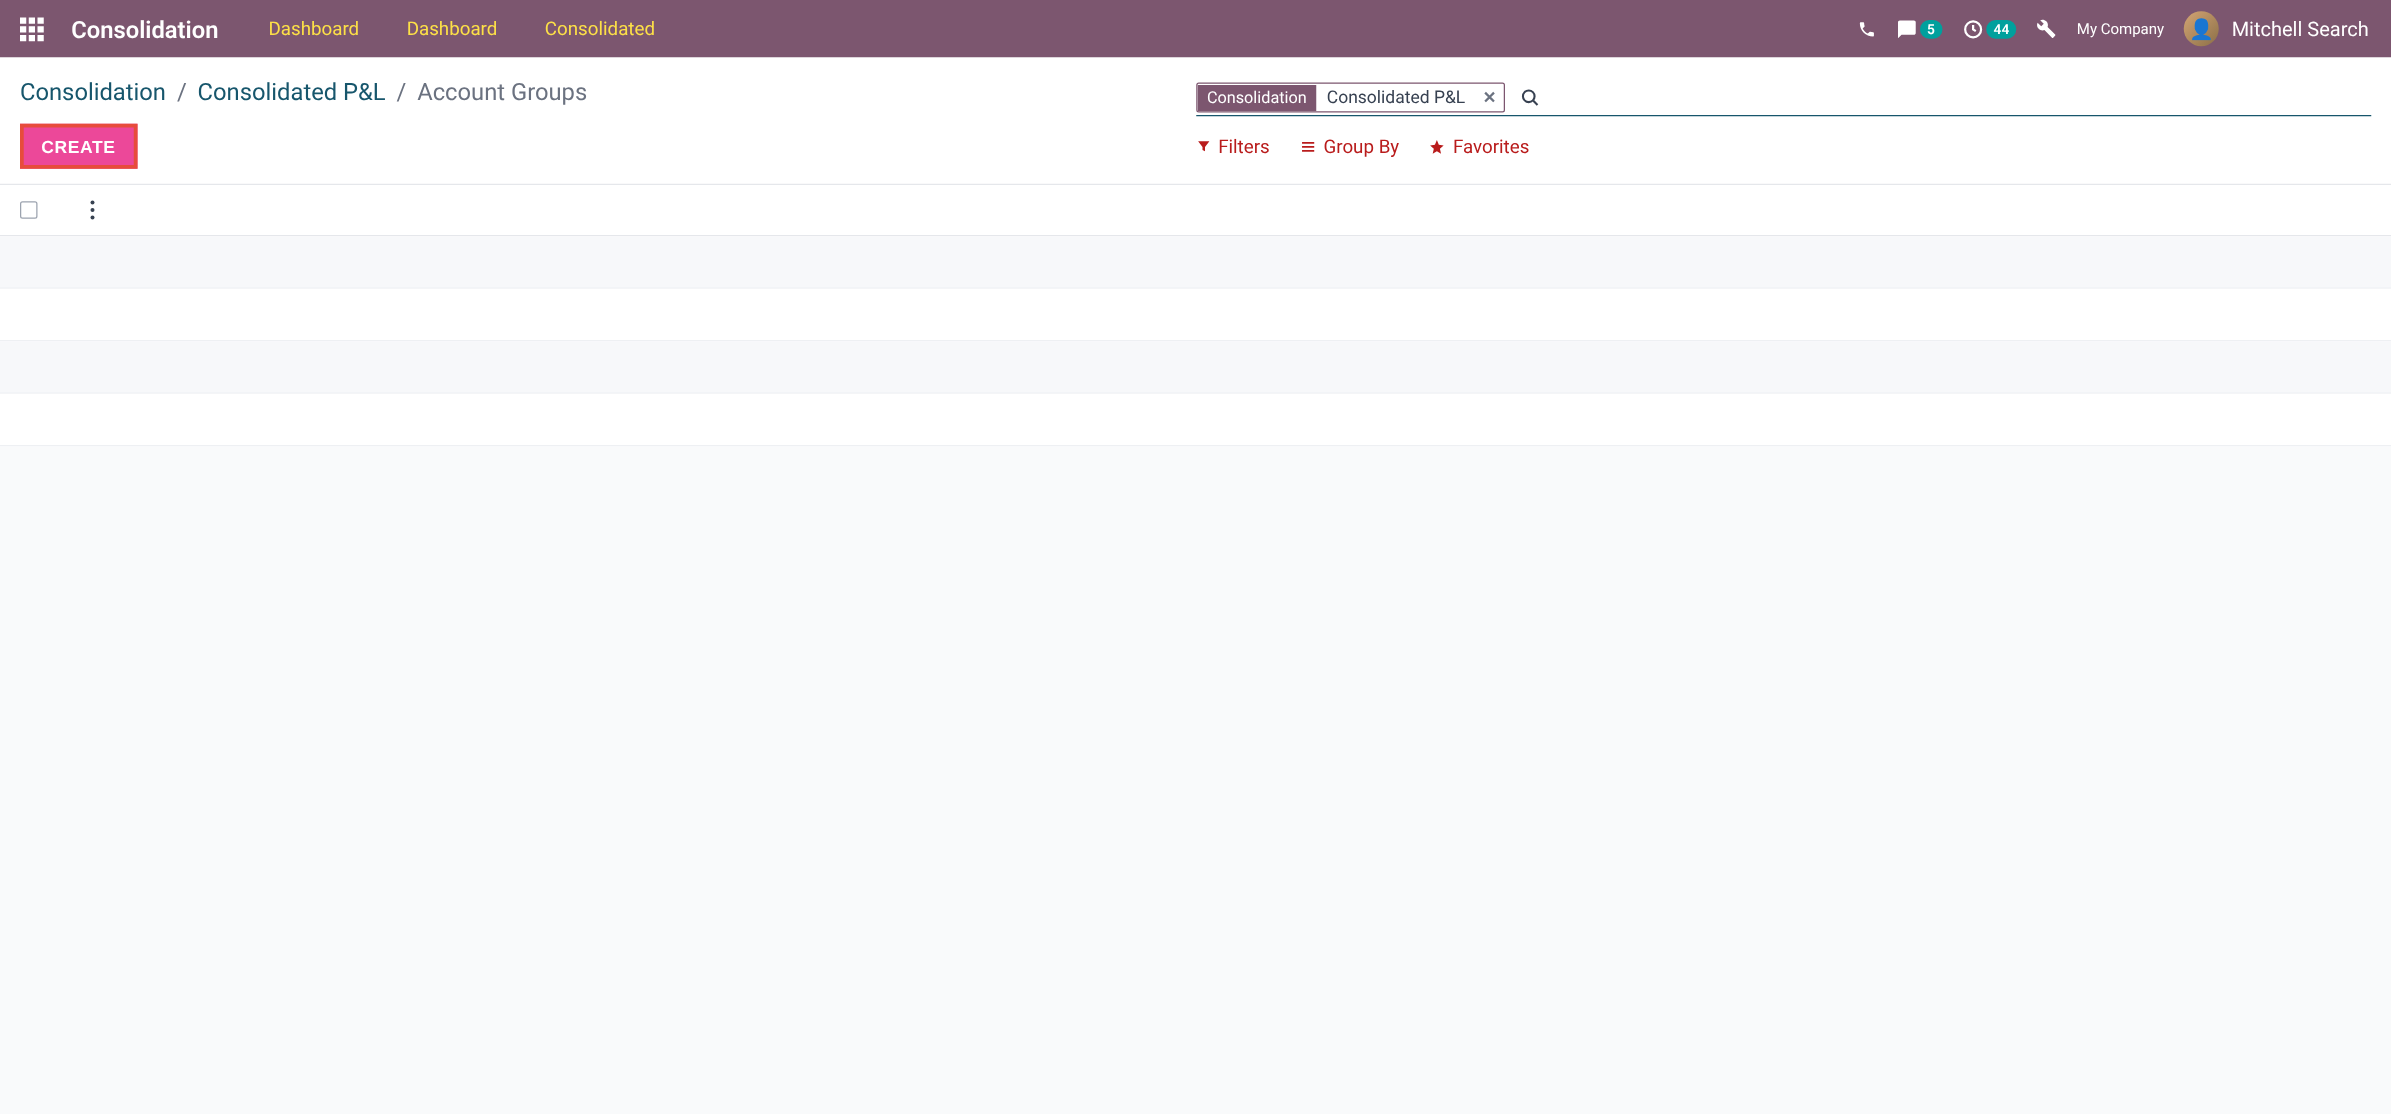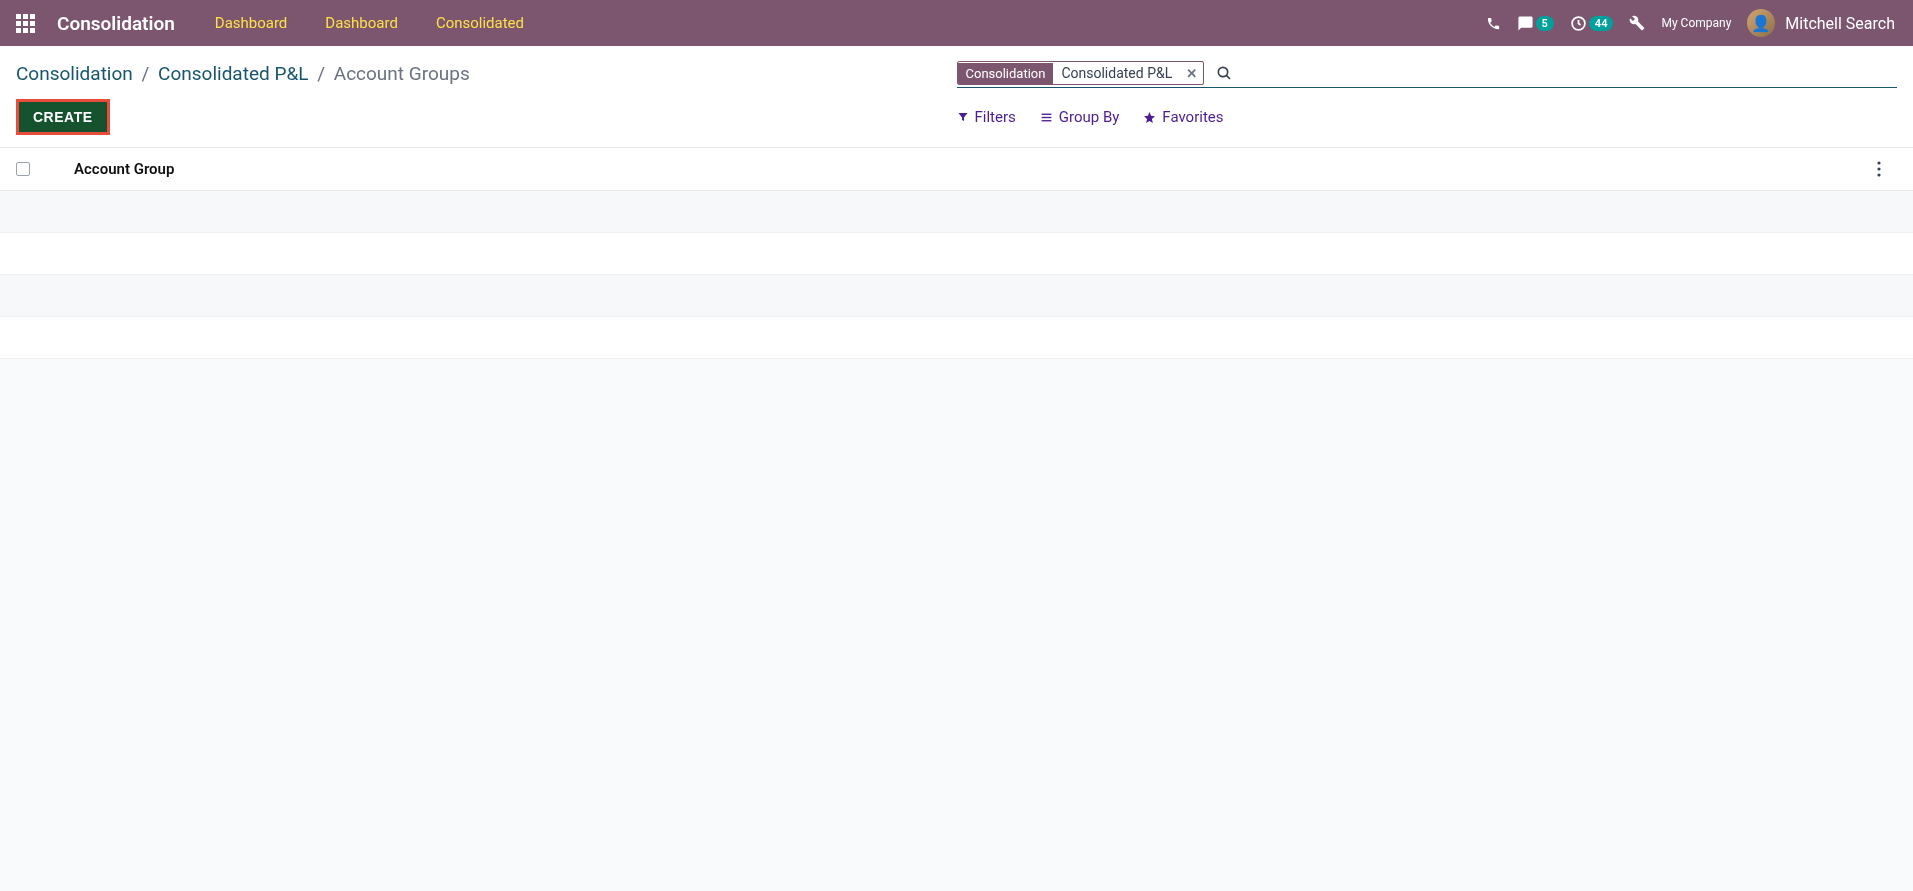--- a/index.html
+++ b/index.html
@@ -21,49 +21,49 @@
     .nav-link { color: #fde047; font-size: 15px; text-decoration: none; padding: 0 10px; cursor: pointer; }
     .navbar-right { margin-left: auto; display: flex; align-items: center; gap: 16px; }
     .nav-icon { color: white; cursor: pointer; display: flex; align-items: center; position: relative; }
     .badge { background: #00a09d; color: white; font-size: 11px; font-weight: 600; padding: 1px 6px; border-radius: 10px; margin-left: 2px; }
     .company-name { font-size: 12px; cursor: pointer; }
     .user-area { display: flex; align-items: center; gap: 10px; cursor: pointer; padding-right: 10px; }
     .avatar { width: 28px; height: 28px; border-radius: 50%; background: linear-gradient(135deg, #d4a574 0%, #8b6f47 100%); display:flex; align-items:center; justify-content:center; font-size:16px;}
     
     
     .control-panel { background: white; border-bottom: 1px solid #e5e7eb; }
-    .cp-top { display: flex; padding: 10px 16px 0 16px; align-items: center; }
+    .cp-top { display: flex; padding: 10px 16px 0 16px; align-items: flex-end; }
     .breadcrumb { font-size: 19px; padding-top: 6px; padding-bottom:8px;}
     .breadcrumb a { color: #17566c; text-decoration: none; cursor: pointer; }
     .breadcrumb .sep { color: #6b7280; margin: 0 4px; }
     .breadcrumb .current { color: #6b7280; }
     
     .search-area { margin-left: auto; flex: 0 0 50%; }
     .search-box { display: flex; align-items: center; border-bottom: 1px solid #17566c; padding-bottom: 2px; }
     .search-facet { display: flex; align-items: center; border: 1px solid #7c566f; border-radius: 2px; overflow: hidden; margin-right: 6px; }
     .facet-label { background: #7c566f; color: white; font-size: 13px; padding: 3px 8px; }
     .facet-value { font-size: 14px; padding: 3px 8px; color: #374151; }
     .facet-remove { padding: 0 6px; cursor: pointer; color: #6b7280; font-weight: bold; font-size: 13px; }
     .search-input { flex: 1; border: none; outline: none; font-size: 15px; padding: 4px 6px; color: #374151; }
     .search-input::placeholder { color: #9ca3af; }
     .search-btn { cursor: pointer; color: #374151; padding: 0 6px; }
     
     .cp-bottom { display: flex; padding: 6px 16px 12px 16px; align-items: center; }
     .create-btn {
-      background: #14532d;
+      background: #ec4899;
       color: white;
       border: 3px solid #e74c3c;
       padding: 7px 14px;
       font-size: 14px;
       font-weight: 600;
       letter-spacing: 0.5px;
       cursor: pointer;
     }
     .search-options { margin-left: auto; flex: 0 0 50%; display: flex; gap: 24px; }
-    .search-opt { display: flex; align-items: center; gap: 6px; font-size: 15px; color: #4c1d95; cursor: pointer; }
+    .search-opt { display: flex; align-items: center; gap: 6px; font-size: 15px; color: #b91c1c; cursor: pointer; }
     
     
     .table-wrap { background: white; }
     .table-header { display: flex; align-items: center; padding: 12px 16px; border-bottom: 1px solid #e5e7eb; font-size: 15px; font-weight: 600; color: #111; }
     .th-check { width: 28px; }
     .th-handle { width: 28px; }
     .th-name { flex: 1; padding-left: 2px;}
     .th-menu { width: 20px; text-align: right; cursor: pointer; color: #374151; }
     .checkbox { width: 14px; height: 14px; border: 1.5px solid #9ca3af; background: white; cursor: pointer; border-radius: 2px; }
     
@@ -178,21 +178,20 @@
     </div>
   </div>
 </div>
 
 <div class="table-wrap">
   <div class="table-header">
     <div class="th-check">
       <div class="checkbox"></div>
     </div>
     <div class="th-handle"></div>
-    <div class="th-name">Account Group</div>
     <div class="th-menu">
       <svg width="4" height="16" viewBox="0 0 4 16" fill="currentColor">
           <circle cx="2" cy="2" r="1.6"></circle>
           <circle cx="2" cy="8" r="1.6"></circle>
           <circle cx="2" cy="14" r="1.6"></circle>
         </svg>
     </div>
   </div>
   <div class="empty-rows">
     <div class="empty-row"></div>

